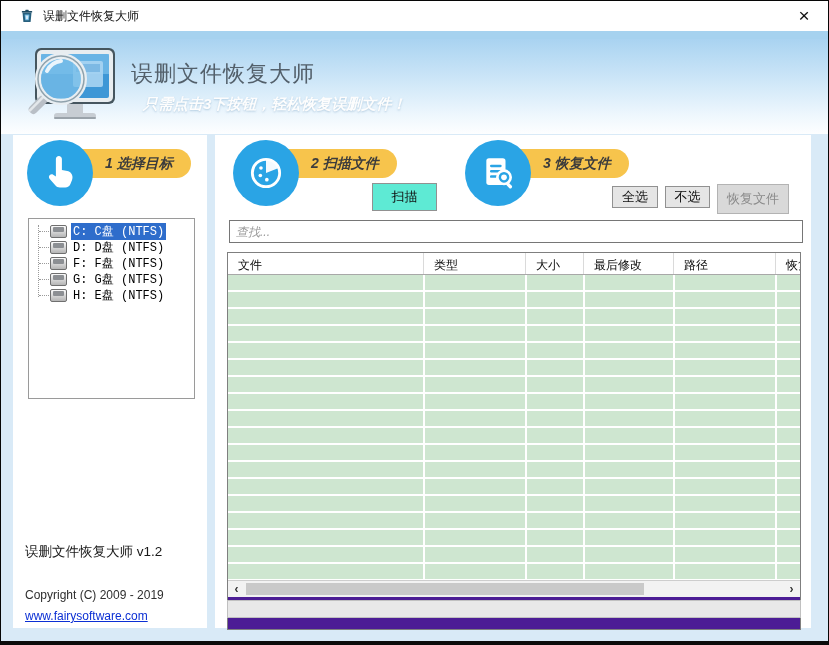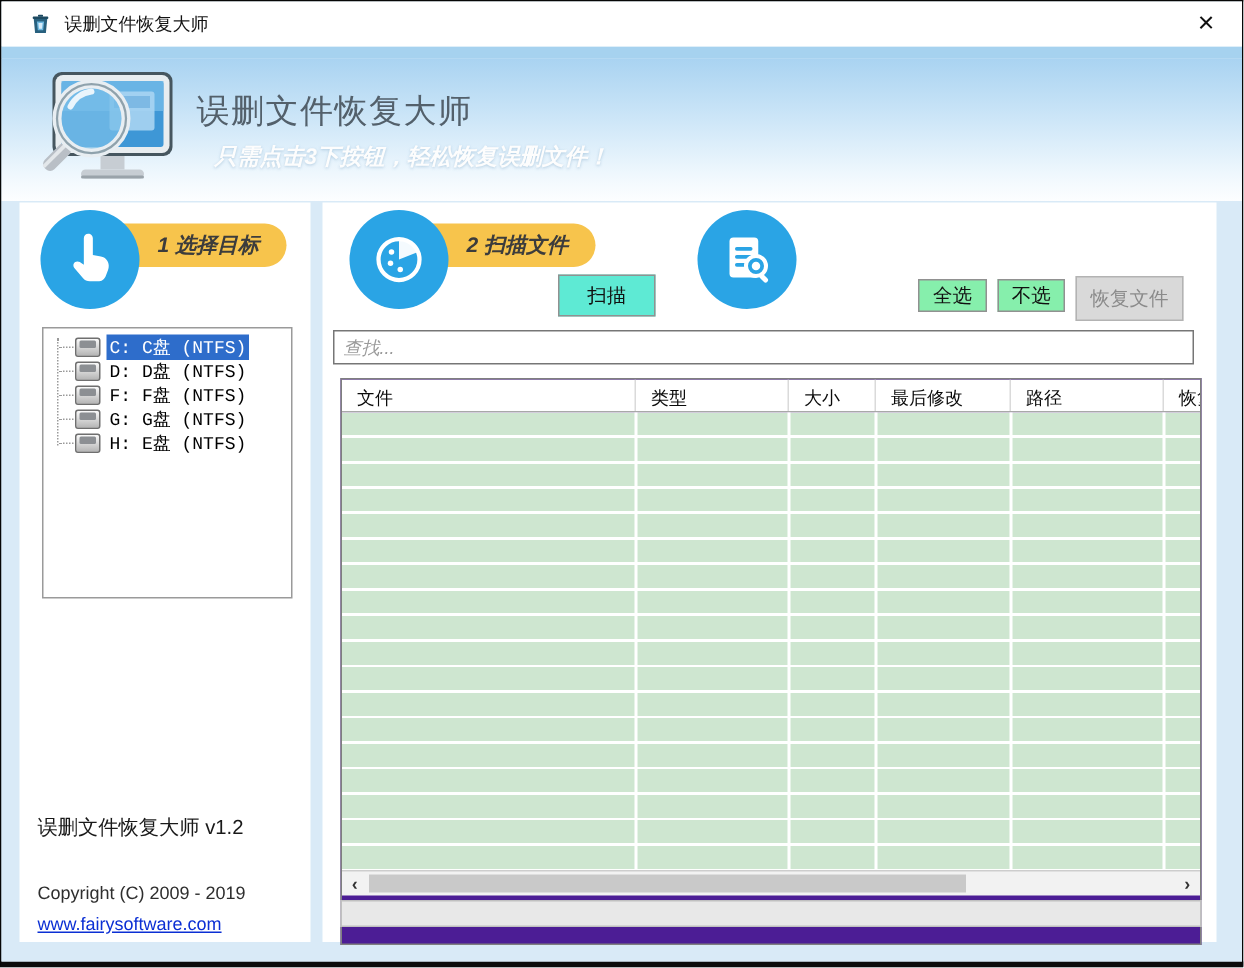--- a/index.html
+++ b/index.html
@@ -30,28 +30,28 @@
 
   
   .step-circle { position:absolute; width:66px; height:66px; border-radius:50%; background:#2aa4e5; display:flex; align-items:center; justify-content:center; z-index:2; }
   .step-badge { position:absolute; height:29px; line-height:29px; border-radius:15px; background:#f7c44c; color:#3c3c3c; font-size:14px; font-style:italic; font-weight:bold; padding:0 18px 0 44px; white-space:nowrap; z-index:1; }
 
   .c1 { left:14px; top:5px; }   .b1 { left:48px; top:14px; }
   .c2 { left:18px; top:5px; }   .b2 { left:52px; top:14px; }
   .c3 { left:250px; top:5px; }  .b3 { left:284px; top:14px; }
 
   
-  .btn { position:absolute; background:#86efac; border:1px solid #919191; font-size:13px; color:#111; font-family:inherit; display:flex; align-items:center; justify-content:center; cursor:pointer; }
+  .btn { position:absolute; background:#e5e5e5; border:1px solid #919191; font-size:13px; color:#111; font-family:inherit; display:flex; align-items:center; justify-content:center; cursor:pointer; }
   .scan-btn { left:157px; top:48px; width:65px; height:28px; background:#5eead4; }
   .sel-all-btn  { left:397px; top:51px; width:46px; height:22px; }
   .sel-none-btn { left:450px; top:51px; width:45px; height:22px; }
   .recover-btn  { left:502px; top:49px; width:72px; height:30px; background:#d9d9d9; border-color:#b3b3b3; color:#8b8b8b; }
 
   
-  .search-input { position:absolute; left:7px; top:85px; width:574px; height:23px; border:1px solid #767676; padding:0 6px; font-size:12px; font-family:inherit; color:#333; }
+  .search-input { position:absolute; left:14px; top:85px; width:574px; height:23px; border:1px solid #767676; padding:0 6px; font-size:12px; font-family:inherit; color:#333; }
   .search-input::placeholder { color:#9a9a9a; font-style:italic; }
 
   
   .file-table { position:absolute; left:12px; top:117px; width:574px; height:378px; border:1px solid #7f7f7f; background:#4c1d95; overflow:hidden; }
   .thead { display:flex; height:22px; background:#fff; border-bottom:1px solid #a8a8a8; }
   .th { font-size:12px; color:#0a0a0a; padding:4px 0 0 10px; border-right:1px solid #dadada; overflow:hidden; white-space:nowrap; }
   .th:nth-child(1){width:196px;} .th:nth-child(2){width:102px;} .th:nth-child(3){width:58px;}
   .th:nth-child(4){width:90px;}  .th:nth-child(5){width:102px;} .th:nth-child(6){flex:1; border-right:none;}
   .tbody { position:relative; height:305px;
     background:repeating-linear-gradient(to bottom,#cee6d0 0px,#cee6d0 15px,#ffffff 15px,#ffffff 17px); }
@@ -177,20 +177,21 @@
         <svg width="40" height="40" viewBox="0 0 24 24">
           <circle cx="12" cy="12" r="8.2" fill="none" stroke="#fff" stroke-width="1.7"></circle>
           <path d="M12 12 L12 3.8 A8.2 8.2 0 0 1 19.6 9 Z" fill="#fff" opacity="0.95"></path>
           <circle cx="9" cy="9" r="1.1" fill="#fff"></circle>
           <circle cx="8.6" cy="13.5" r="1.1" fill="#fff"></circle>
           <circle cx="12.5" cy="16" r="1.1" fill="#fff"></circle>
         </svg>
       </div>
       <button class="btn scan-btn">扫描</button>
 
+      <div class="step-badge b3">3 恢复文件</div>
       <div class="step-circle c3">
         <svg width="40" height="40" viewBox="0 0 24 24">
           <rect x="5" y="3.2" width="11.5" height="16" rx="1.6" fill="#fff"></rect>
           <rect x="7.2" y="7" width="7" height="1.5" rx="0.7" fill="#2aa4e5"></rect>
           <rect x="7.2" y="10.2" width="7" height="1.5" rx="0.7" fill="#2aa4e5"></rect>
           <rect x="7.2" y="13.4" width="4.5" height="1.5" rx="0.7" fill="#2aa4e5"></rect>
           <circle cx="15.6" cy="14.6" r="4" fill="#2aa4e5" stroke="#fff" stroke-width="1.6"></circle>
           <circle cx="15.6" cy="14.6" r="1.7" fill="#fff"></circle>
           <rect x="18" y="17.4" width="4" height="2" rx="1" transform="rotate(45 18 17.4)" fill="#fff"></rect>
         </svg>

